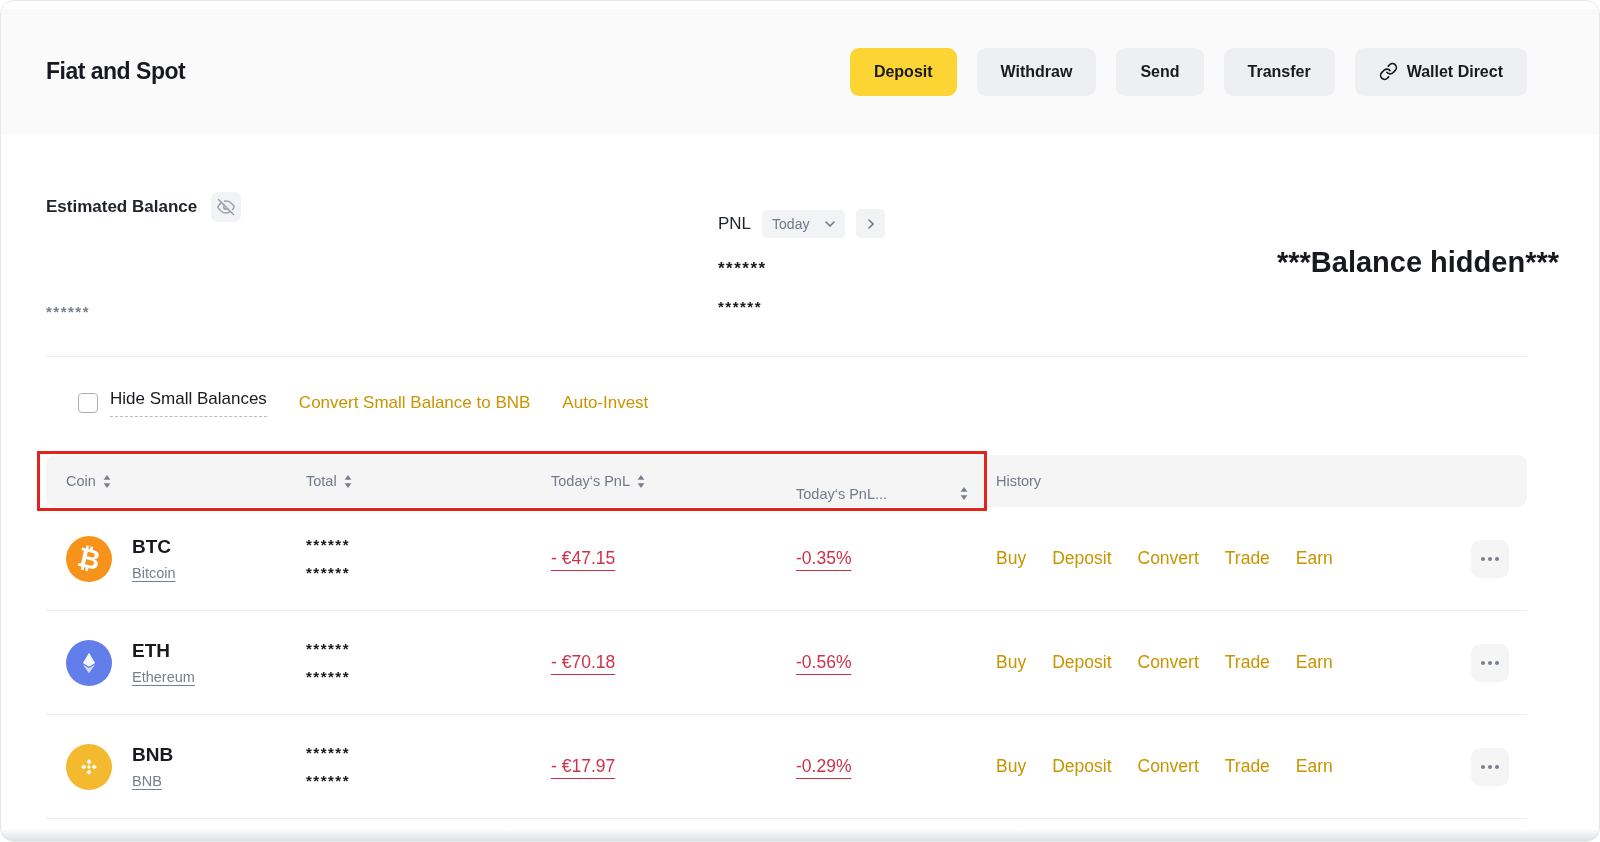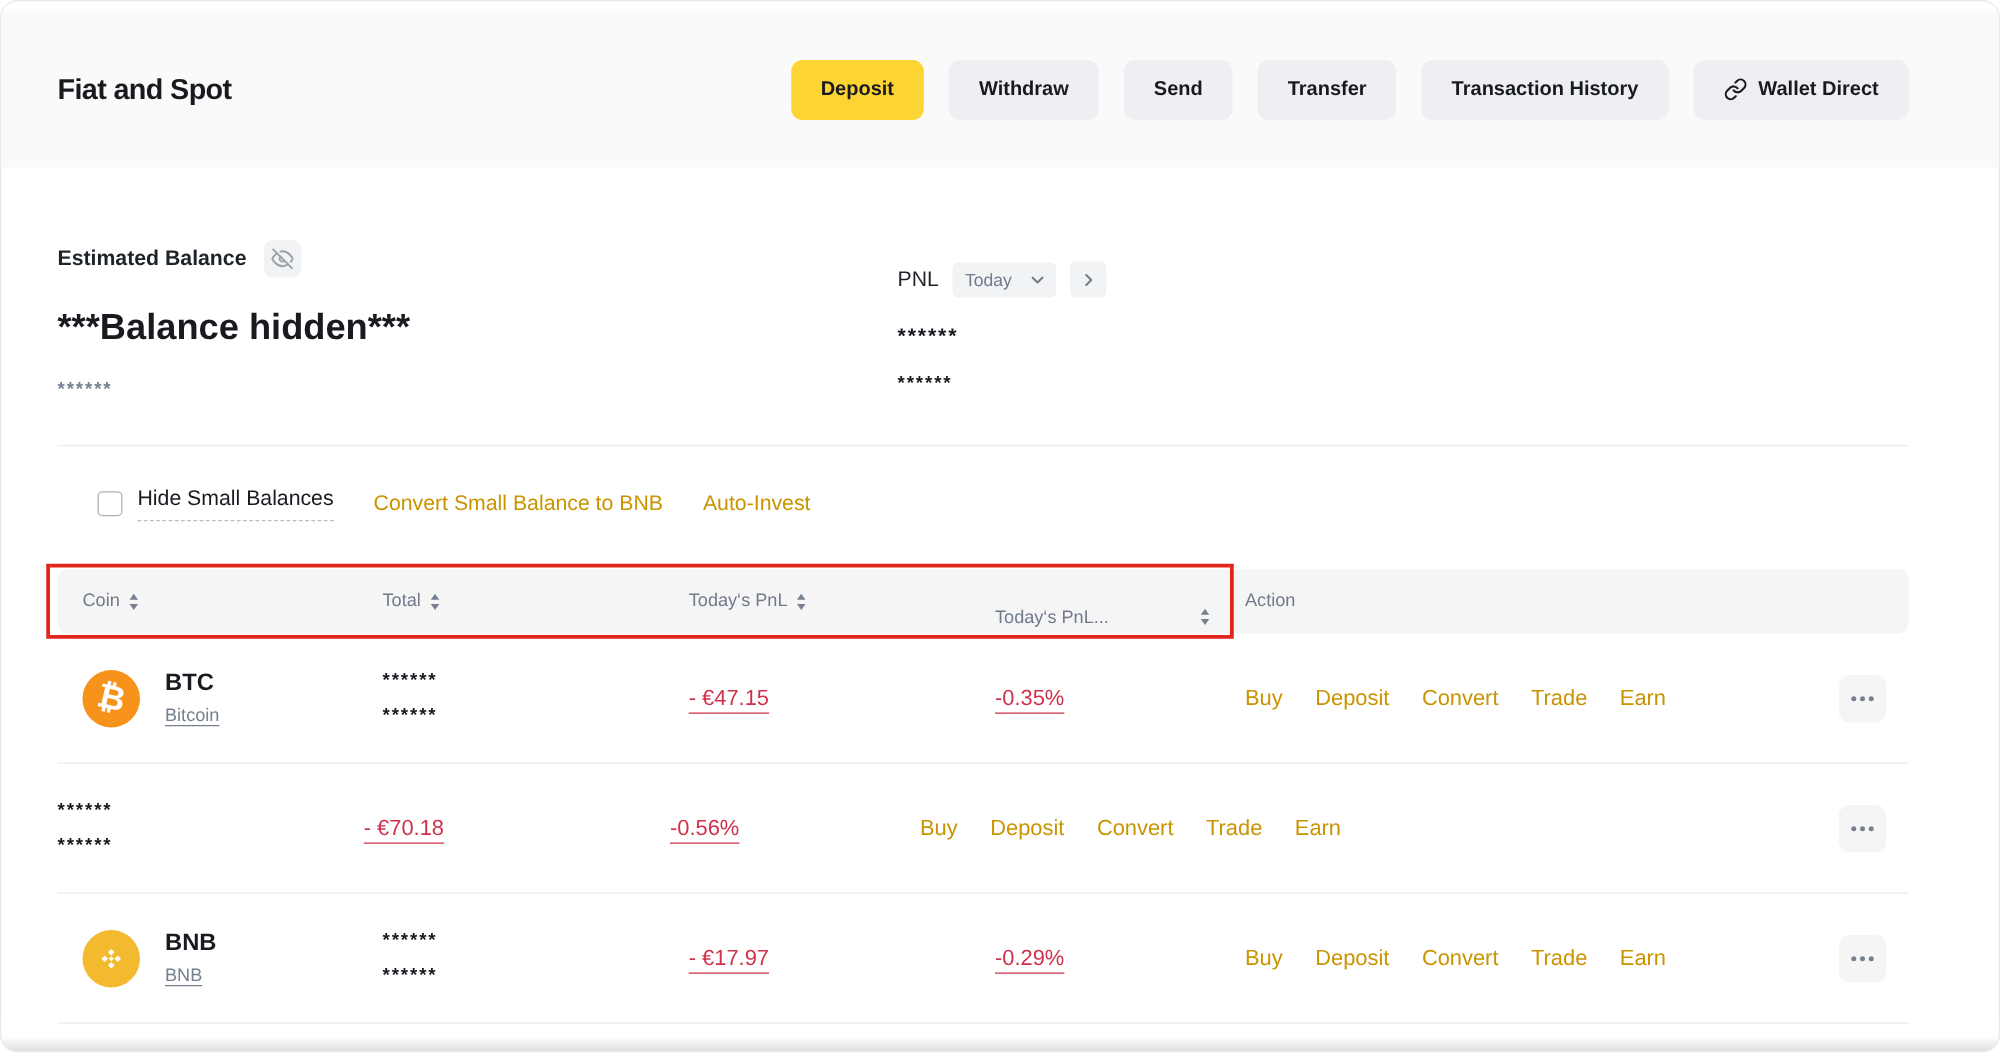--- a/index.html
+++ b/index.html
@@ -17,21 +17,21 @@
          font-family:inherit; font-size:16px; font-weight:600; color:#181A20; cursor:pointer;
          display:flex; align-items:center; gap:9px; white-space:nowrap; }
   .btn.primary { background:#FCD535; }
 
   
   .balance-section { position:relative; height:222px; padding:58px 40px 0 45px; }
   .est-row { display:flex; align-items:center; gap:14px; margin-bottom:24px; }
   .est-label { font-size:17px; font-weight:600; color:#1E2329; }
   .icon-btn { width:30px; height:30px; border:none; border-radius:7px; background:#F2F3F5;
               display:flex; align-items:center; justify-content:center; cursor:pointer; }
-  .hidden-big { font-size:29px; font-weight:800; color:#181A20; margin-bottom:24px; }
+  .hidden-big { font-size:29px; font-weight:800; color:#181A20; margin-bottom:24px;text-align:right; }
   .masked-grey { color:#76808F; font-size:15px; font-weight:700; letter-spacing:1.5px; }
 
   .pnl-block { position:absolute; left:717px; top:75px; }
   .pnl-head { display:flex; align-items:center; gap:11px; margin-bottom:21px; }
   .pnl-label { font-size:17px; color:#1E2329; }
   .chip { border:none; background:#F2F3F5; border-radius:5px; color:#707A8A; font-family:inherit;
           font-size:14px; padding:6px 10px; display:flex; align-items:center; gap:16px; cursor:pointer; }
   .chip.square { width:29px; height:29px; justify-content:center; padding:0; }
   .pnl-value { font-size:17px; font-weight:800; letter-spacing:1.5px; color:#181A20; margin-bottom:19px; }
   .pnl-sub { font-size:15px; font-weight:700; letter-spacing:1.5px; color:#181A20; }
@@ -113,23 +113,20 @@
       <button class="btn">
         <span>Withdraw</span>
       </button>
       <button class="btn">
         <span>Send</span>
       </button>
       <button class="btn">
         <span>Transfer</span>
       </button>
       <button class="btn">
-        <span>Transaction History</span>
-      </button>
-      <button class="btn">
         <span style="display:flex;">
           <svg width="19" height="19" viewBox="0 0 24 24" fill="none" stroke="#181A20" stroke-width="2.1" stroke-linecap="round" stroke-linejoin="round">
             <path d="M10 13a5 5 0 0 0 7.54.54l3-3a5 5 0 0 0-7.07-7.07l-1.72 1.71"></path>
             <path d="M14 11a5 5 0 0 0-7.54-.54l-3 3a5 5 0 0 0 7.07 7.07l1.71-1.71"></path>
           </svg>
         </span>
         <span>Wallet Direct</span>
       </button>
     </div>
   </header>
@@ -216,21 +213,21 @@
       <div class="th col-pct">
         <span>Today‘s PnL...</span>
         <span class="sort-svg" style="display:flex;">
           <svg width="8" height="13" viewBox="0 0 8 13">
               <path d="M4 0l3.4 4.8H.6z" fill="#76808F"></path>
               <path d="M4 13L7.4 8.2H.6z" fill="#76808F"></path>
             </svg>
         </span>
       </div>
       <div class="th col-action">
-        <span>Action</span>
+        <span>History</span>
       </div>
     </div>
     <div class="red-box"></div>
 
     <div class="row">
       <div class="cell coin-cell">
         <div class="coin-icon icon-btc">
             <span class="btc-glyph">₿</span>
           </div>
         <div class="coin-meta">
@@ -258,20 +255,32 @@
           <span style="display:flex;gap:3px;">
               <i></i>
               <i></i>
               <i></i>
             </span>
         </button>
       </div>
     </div>
 
     <div class="row">
+      <div class="cell coin-cell">
+        <div class="coin-icon icon-eth">
+          <svg width="26" height="26" viewBox="0 0 24 24">
+            <path fill="#fff" opacity=".95" d="M12 2.5l5.6 9.6L12 15.4 6.4 12.1z"></path>
+            <path fill="#fff" opacity=".75" d="M12 16.8l5.6-3.4L12 21.5l-5.6-8.1z"></path>
+          </svg>
+        </div>
+        <div class="coin-meta">
+          <span class="coin-symbol">ETH</span>
+          <a class="coin-name">Ethereum</a>
+        </div>
+      </div>
       <div class="cell total-cell">
         <span class="mask">******</span>
         <span class="mask">******</span>
       </div>
       <div class="cell pnl-cell">
         <a class="red-link">- €70.18</a>
       </div>
       <div class="cell pct-cell">
         <a class="red-link">-0.56%</a>
       </div>

